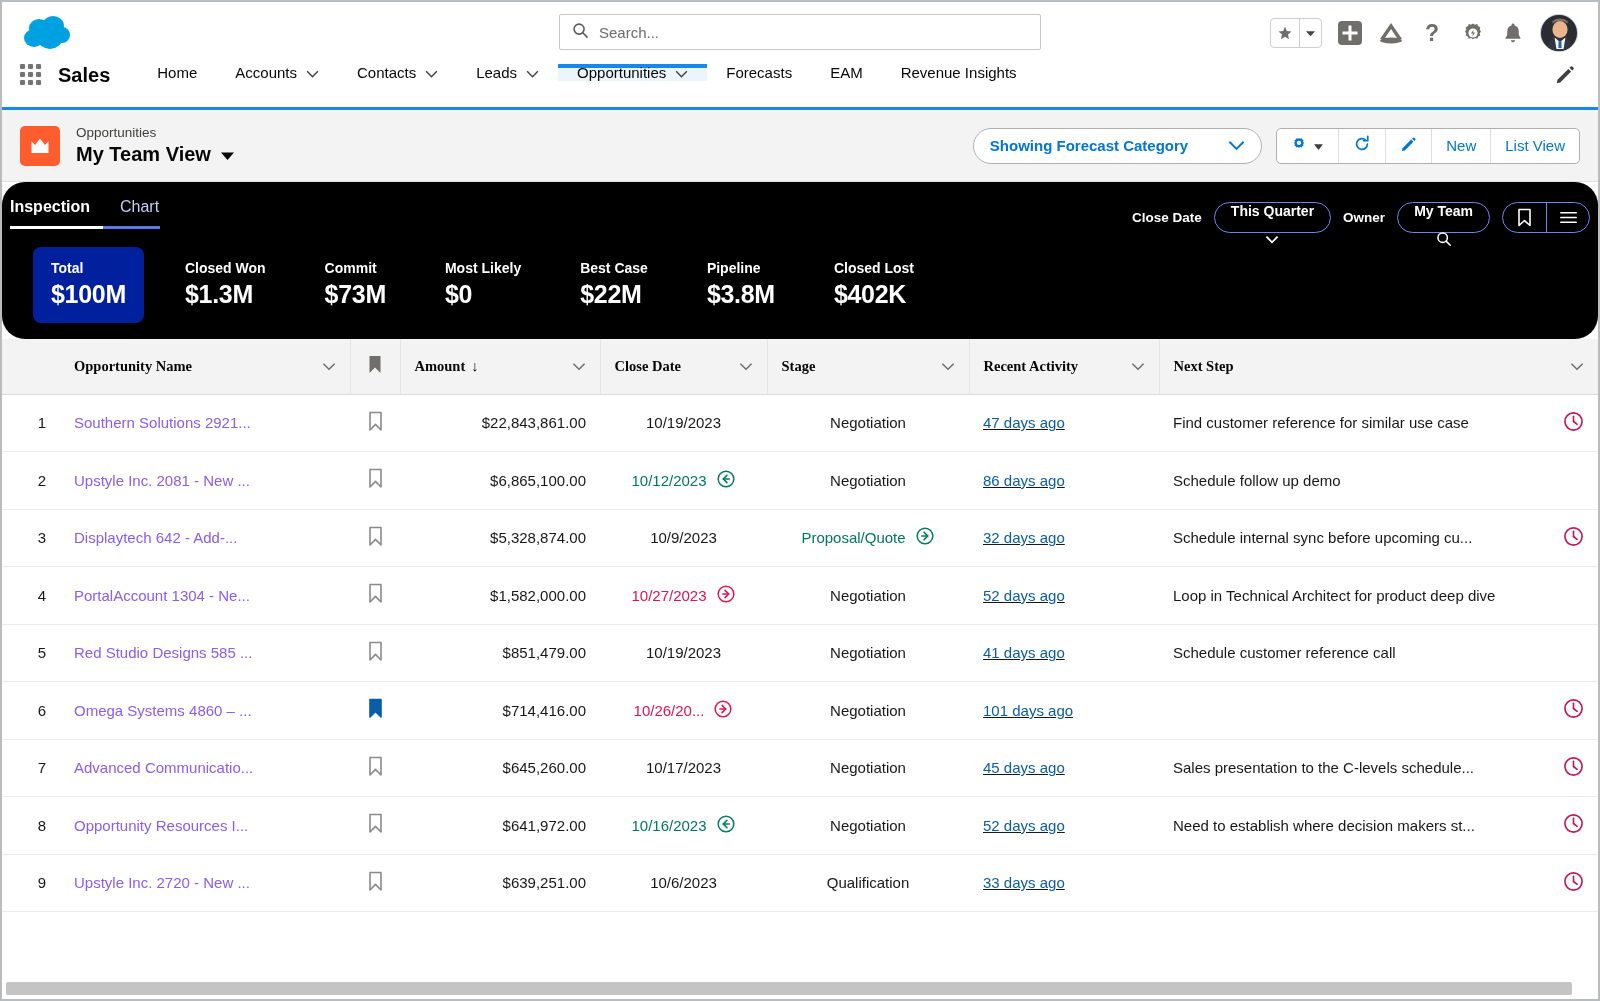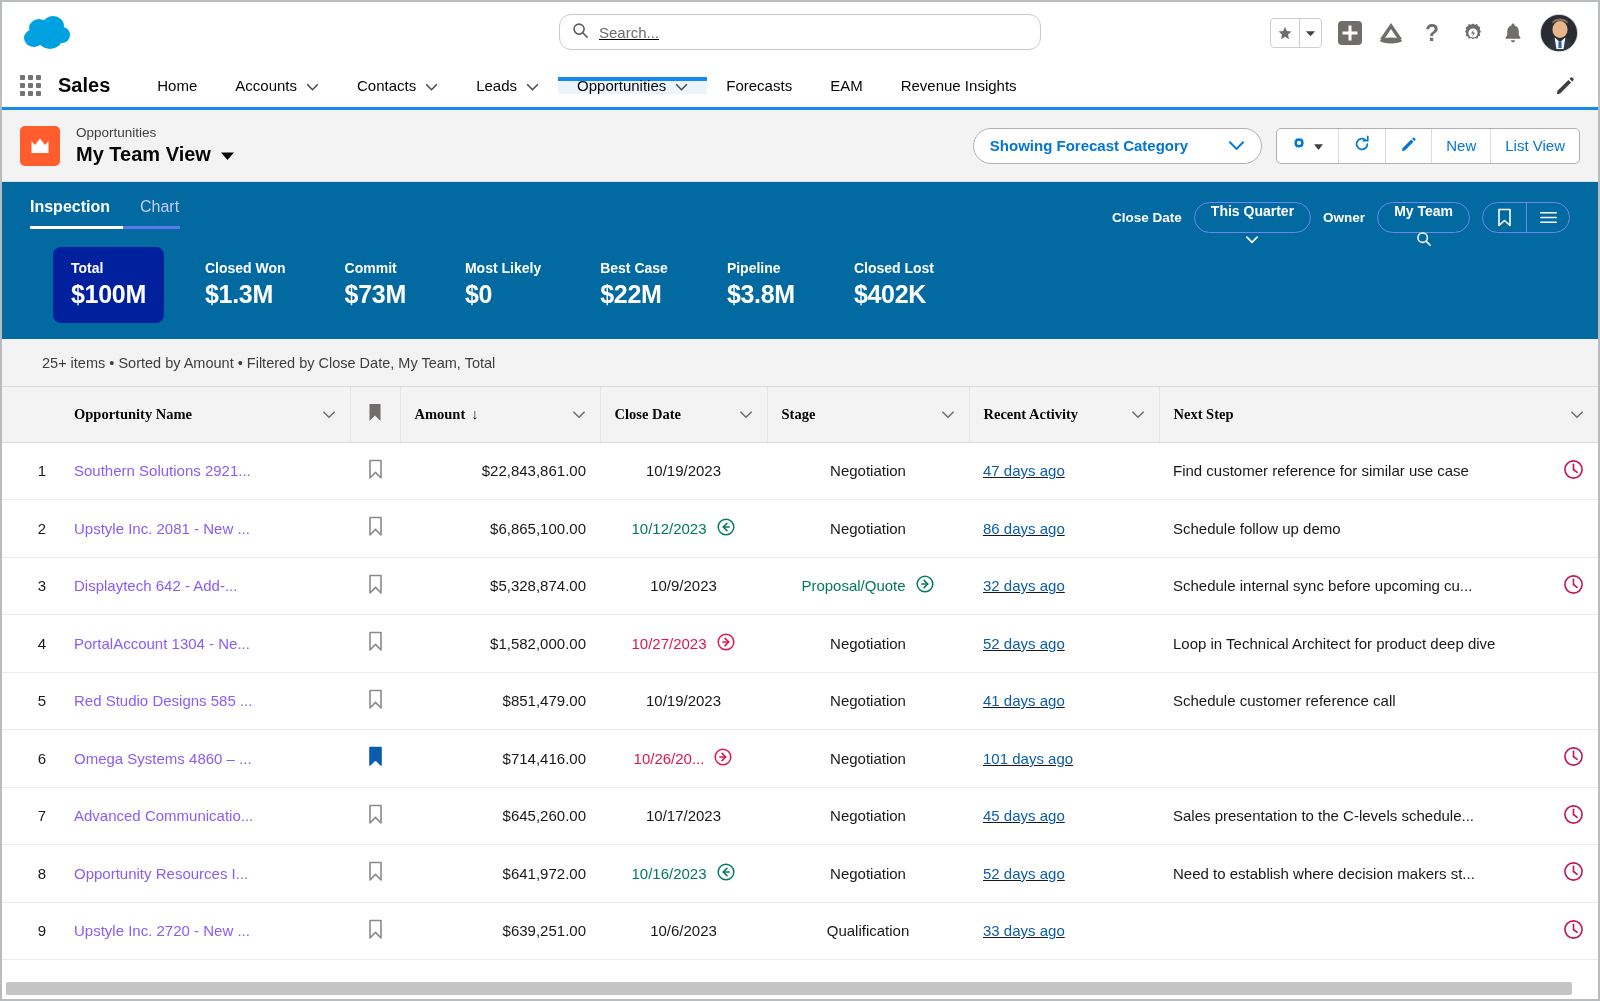--- a/index.html
+++ b/index.html
@@ -24,44 +24,43 @@
     display: flex; align-items: center;
     position: relative;
   }
   .sf-logo { margin-left: 20px; width: 52px; height: 40px; display:flex; align-items:center; }
   .search-wrap {
     position: absolute; left: 50%; transform: translateX(-50%);
     top: 12px;
   }
   .search-box {
     width: 482px; height: 36px;
-    border: 1px solid #c9c9c9; border-radius: 12px;
+    border: 1px solid #c9c9c9; border-radius: 2px;
     display: flex; align-items: center; padding: 16px 12px;
     background: #fff;
-    text-decoration: underline;
   }
   .search-box .ph { color: #6b6b6b; font-size: 15px; margin-left: 10px; }
   .gh-right {
     margin-left: auto; display: flex; align-items: center;
     gap: 15px; padding-right: 20px;
   }
   .fav-group { display: flex; border: 1px solid #cfcfcf; border-radius: 4px; height: 30px; }
   .fav-btn, .fav-caret { display:flex; align-items:center; justify-content:center; width: 28px; }
   .fav-caret { border-left: 1px solid #cfcfcf; width: 22px; }
   .gh-icon { display: flex; align-items: center; justify-content: center; }
   .avatar {
     width: 38px; height: 38px; border-radius: 50%;
     overflow: hidden; border: 1px solid #d0d0d0;
     background: #8fa6bd; position: relative;
   }
 
   
   .app-nav {
     height: 46px; flex: 0 0 46px;
-    background: #fff; display: flex; align-items: center;
+    background: #fff; display: flex; align-items: flex-start;
     border-bottom: 3px solid #1589ee;
     position: relative;
   }
   .waffle { width: 56px; display: flex; align-items: center; justify-content: center; }
   .waffle-grid { display: grid; grid-template-columns: repeat(3, 5px); gap: 3px; }
   .waffle-grid i { width: 5px; height: 5px; background: #747474; border-radius: 1px; display:block; }
   .app-name {
     font-size: 20px; font-weight: bold; color: #080707;
     display: flex; align-items: center; padding-right: 28px;
   }
@@ -103,22 +102,22 @@
   .btn-group { display: flex; height: 36px; border: 1px solid #b0b0b0; border-radius: 5px; background: #fff; overflow: hidden; }
   .btn-group > div {
     display: flex; align-items: center; justify-content: center;
     padding: 0 14px; border-right: 1px solid #dcdcdc;
     color: #0176d3; font-size: 15px; white-space: nowrap;
   }
   .btn-group > div:last-child { border-right: none; }
 
   
   .blue-bar {
-    flex: 0 0 157px; background: #0369a1;
-    position: relative; padding: 0 28px;
+    flex: 0 0 157px; background: #000000;
+    position: relative; padding: 0 8px; border-radius: 23px;
   }
   .bb-top { display: flex; align-items: flex-start; padding-top: 16px; }
   .ins-tabs { display: flex; gap: 30px; }
   .ins-tab {
     color: #c5cdf5; font-size: 16px; padding-bottom: 11px;
     position: relative; cursor: pointer;
   }
   .ins-tab.active { color: #fff; font-weight: bold; }
   .ins-underline {
     width: 150px; height: 3px; background: #5b79e8;
@@ -497,21 +496,20 @@
         <div class="m-label">Pipeline</div>
         <div class="m-value">$3.8M</div>
       </div>
       <div class="metric">
         <div class="m-label">Closed Lost</div>
         <div class="m-value">$402K</div>
       </div>
     </div>
   </div>
 
-  <div class="list-meta">25+ items • Sorted by Amount • Filtered by Close Date, My Team, Total</div>
 
   <div class="table-scroll">
     <table class="dt">
       <colgroup>
         <col class="col-num">
           <col class="col-name">
           <col class="col-bk">
           <col class="col-amt">
         <col class="col-date">
           <col class="col-stage">

